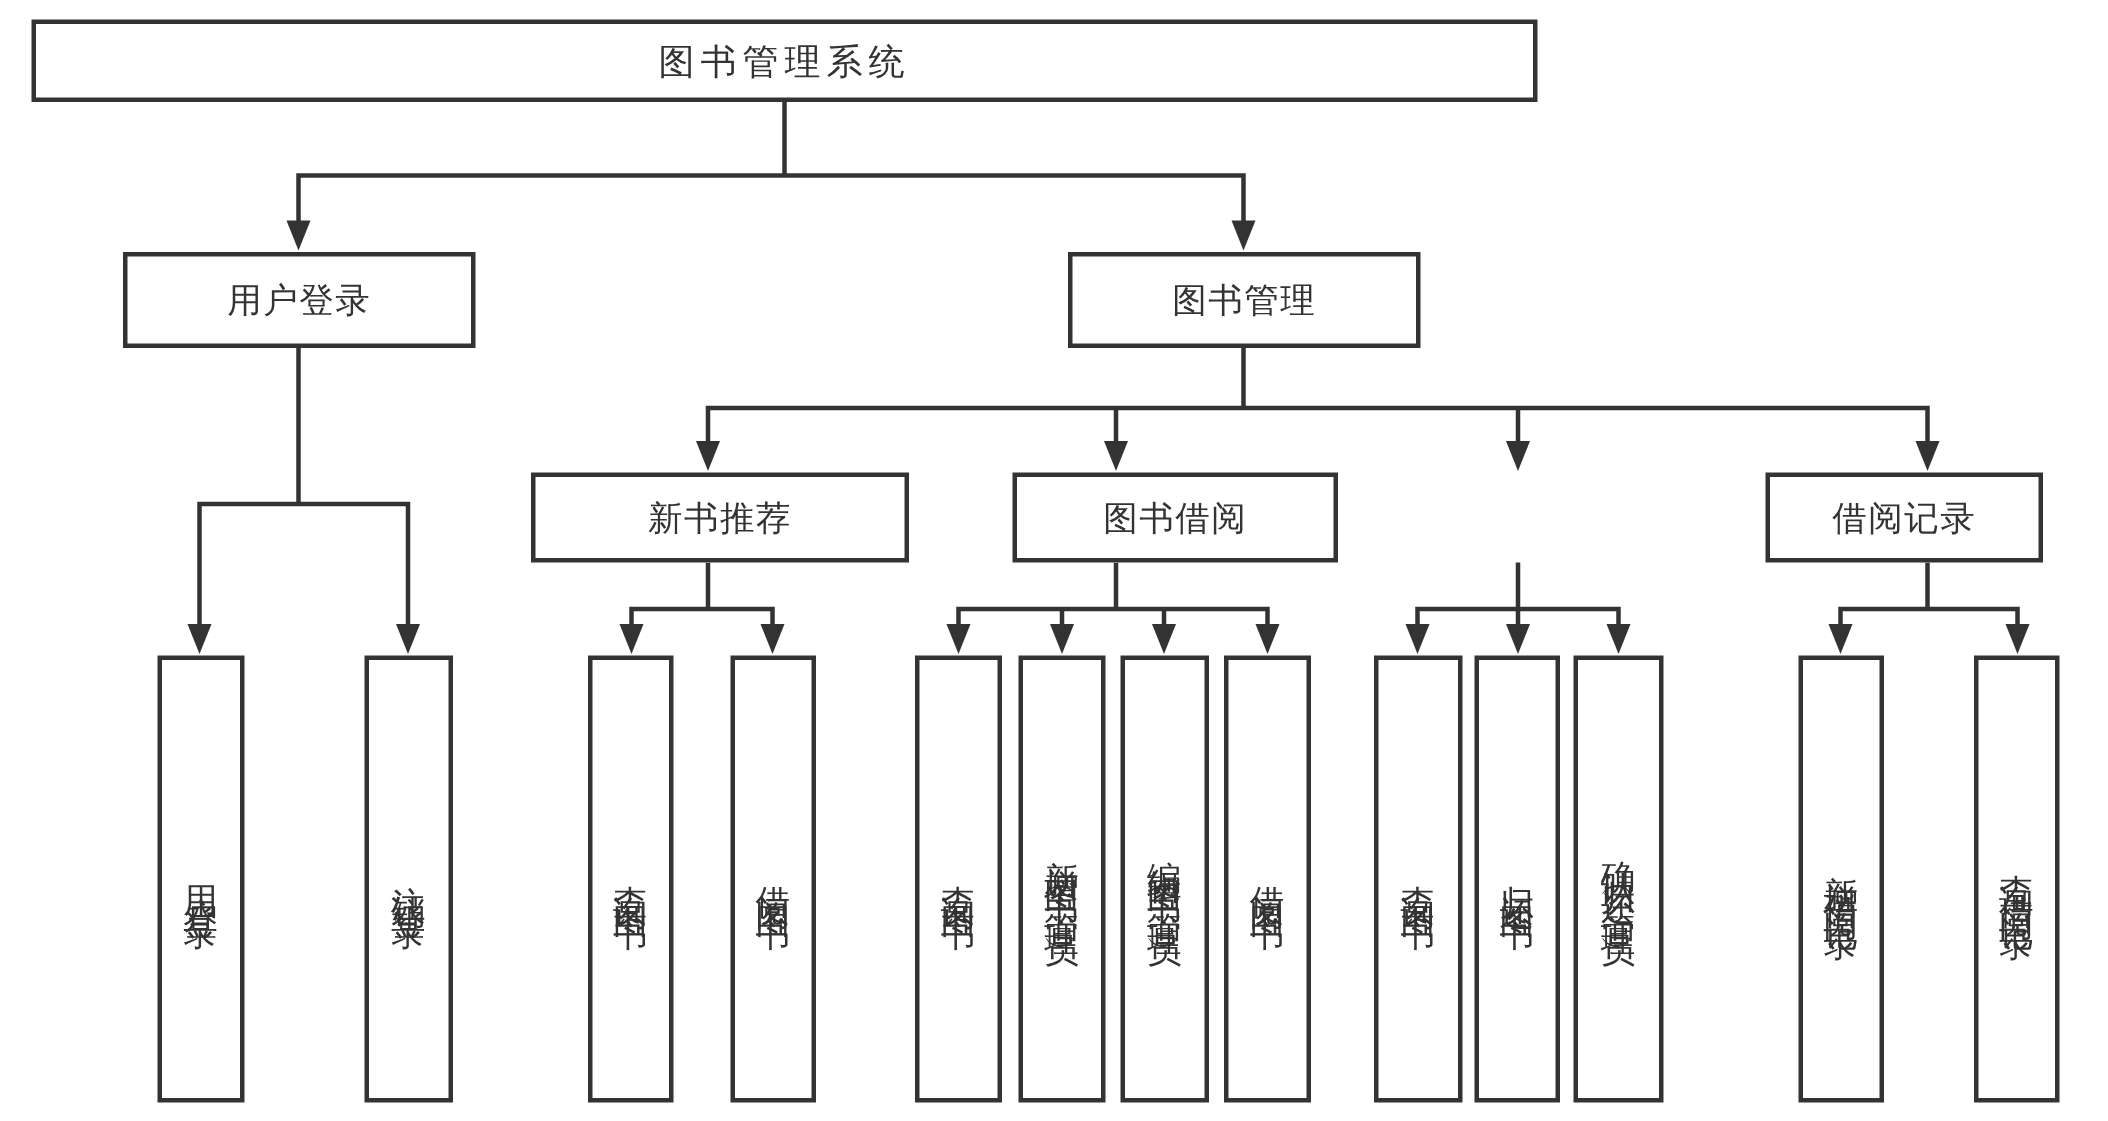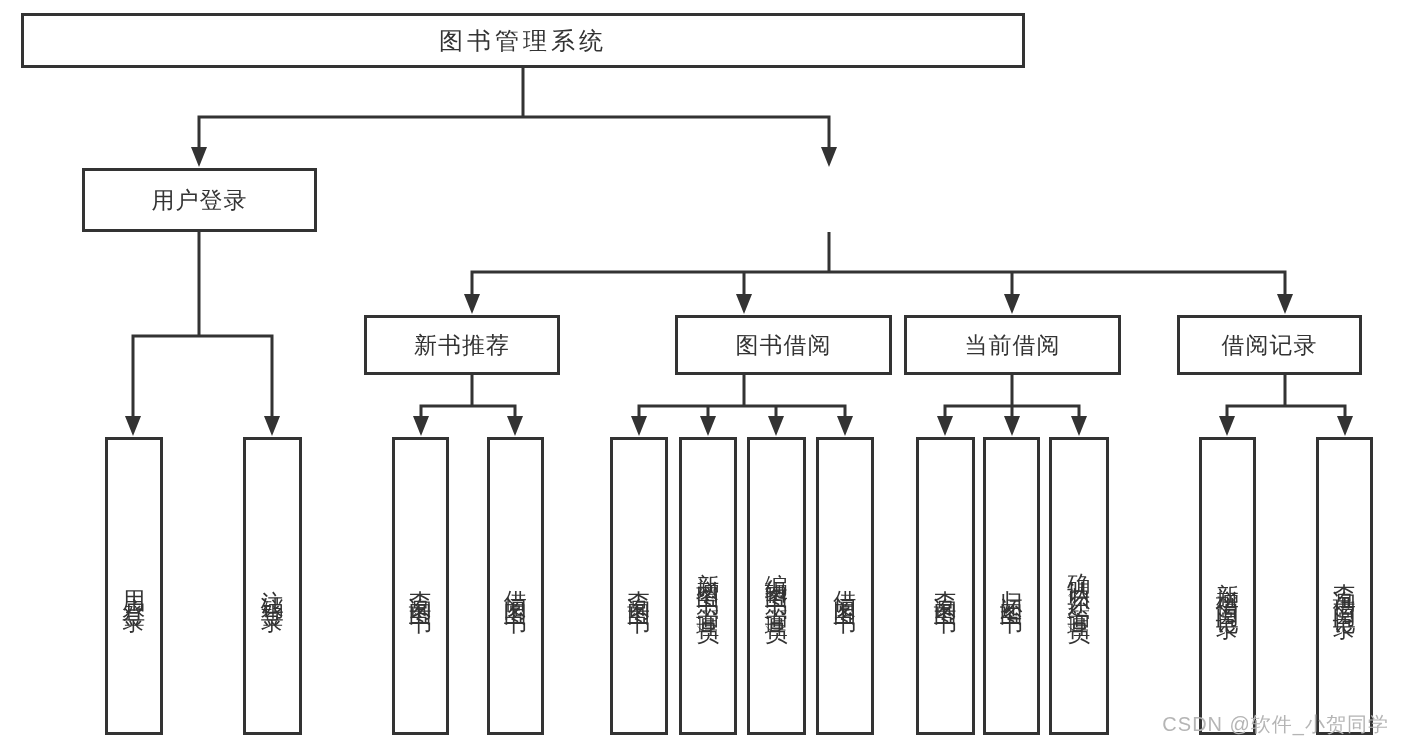--- a/index.html
+++ b/index.html
@@ -68,29 +68,29 @@
       </g>
   </svg>
 
   <div class="node hbox title" style="left:21px;top:13px;width:1004px;height:55px;">
     <span>图书管理系统</span>
   </div>
 
   <div class="node hbox" style="left:82px;top:168px;width:235px;height:64px;">
     <span>用户登录</span>
   </div>
+  <div class="node hbox" style="left:712px;top:168px;width:235px;height:64px;">
+    <span>图书管理</span>
+  </div>
 
-  <div class="node hbox" style="left:364px;top:315px;width:196px;height:60px;">
+  <div class="node hbox" style="left:354px;top:315px;width:252px;height:60px;">
     <span>新书推荐</span>
   </div>
   <div class="node hbox" style="left:635px;top:315px;width:217px;height:60px;margin-left:40px;">
     <span>图书借阅</span>
-  </div>
-  <div class="node hbox" style="left:904px;top:315px;width:217px;height:60px;">
-    <span>当前借阅</span>
   </div>
   <div class="node hbox" style="left:1177px;top:315px;width:185px;height:60px;">
     <span>借阅记录</span>
   </div>
 
   <div class="node vbox" style="left:105px;top:437px;width:58px;height:298px;">
     <span>用户登录</span>
   </div>
   <div class="node vbox" style="left:243px;top:437px;width:59px;height:298px;">
     <span>注销登录</span>
@@ -126,14 +126,13 @@
     <span>确认归还（管理员）</span>
   </div>
 
   <div class="node vbox" style="left:1199px;top:437px;width:57px;height:298px;">
     <span>新增借阅记录</span>
   </div>
   <div class="node vbox" style="left:1316px;top:437px;width:57px;height:298px;">
     <span>查询借阅记录</span>
   </div>
 
-  <div class="watermark">CSDN @软件_小贺同学</div>
 </div>
 
 </body></html>

